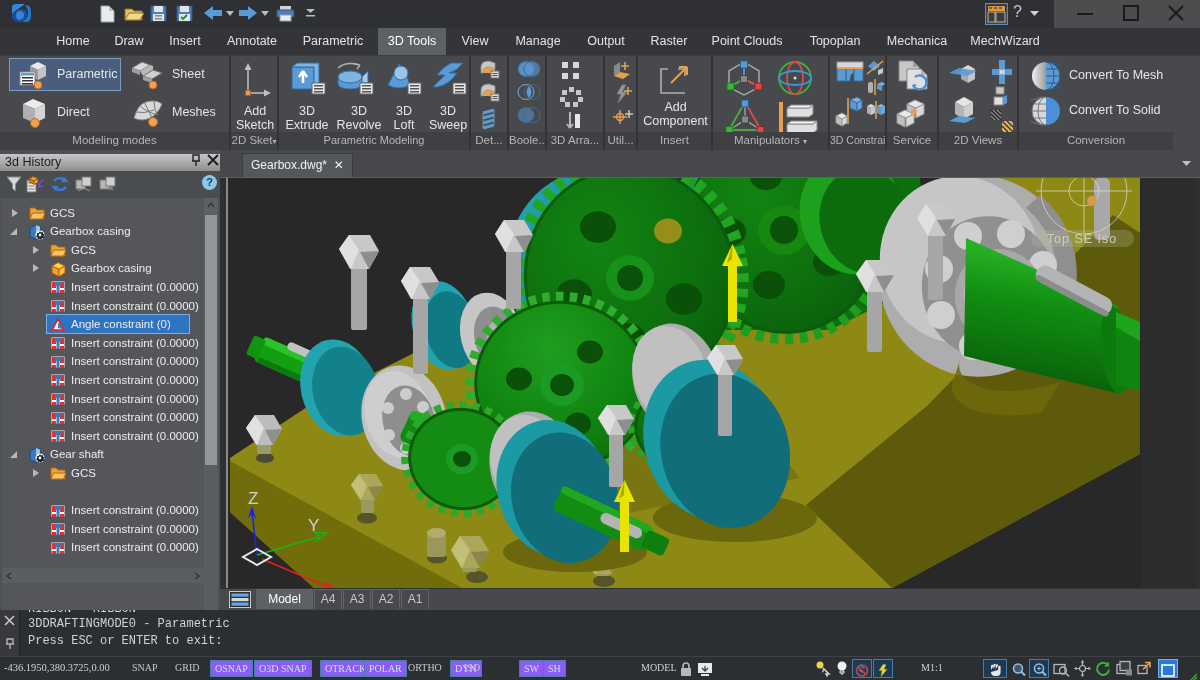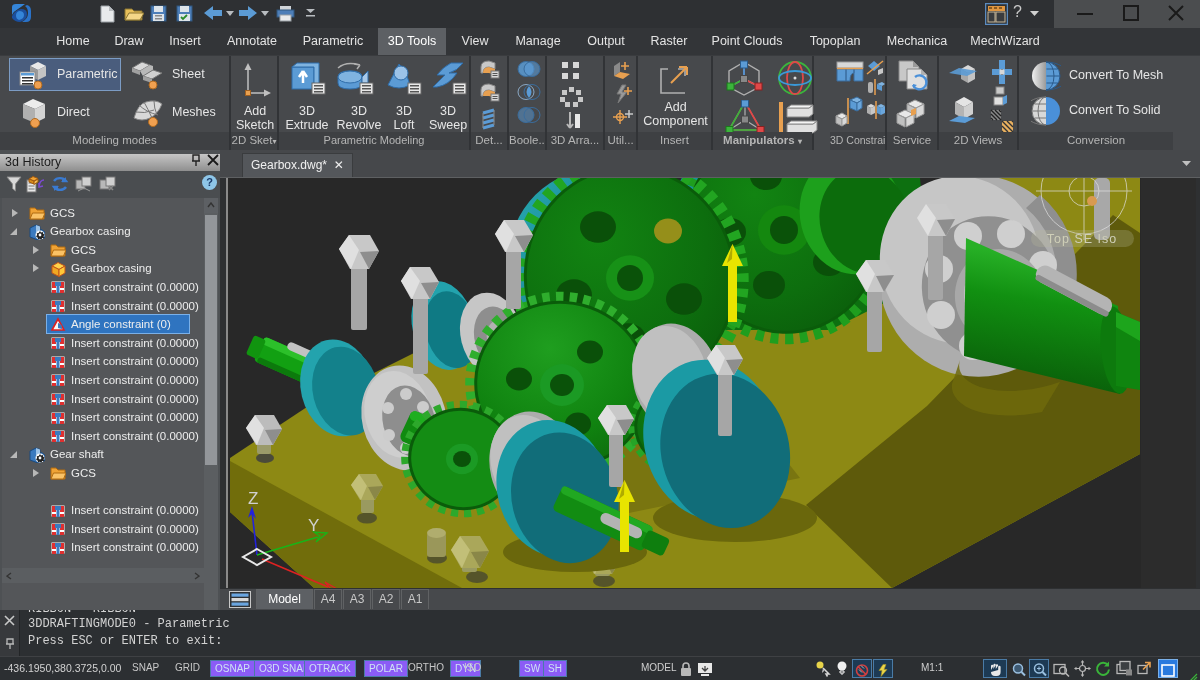--- a/index.html
+++ b/index.html
@@ -42,21 +42,21 @@
 #dtab{position:absolute;left:22px;top:3px;height:24px;background:#54575b;color:#f0f0f0;font-size:12px;line-height:23px;padding:0 8px;border:1px solid #3a3c3e;border-bottom:none;}
 #viewport{position:absolute;left:220px;top:177px;width:980px;height:412px;background:#2e3032;border-top:1px solid #5e6062;}
 #canvas{position:absolute;left:6px;top:0px;width:970px;height:410px;background:#282828;border-left:2px solid #8a8a8a;border-bottom:2px solid #8a8a8a;border-right:2px solid #6e6e6e;}
 #mtabbar{position:absolute;left:220px;top:589px;width:980px;height:21px;background:#47494c;}
 .vtab{position:absolute;top:0px;height:20px;line-height:19px;font-size:12px;color:#c8c8c8;text-align:center;border:1px solid #606264;border-bottom:none;}
 .vtab.on{background:#5d6064;color:#fff;}
 
 #cmd{position:absolute;left:0;top:610px;width:1200px;height:46px;background:#2c2f32;font-family:"Liberation Mono",monospace;font-size:12px;color:#d2d2d2;overflow:hidden;}
 #cmdgutter{position:absolute;left:0;top:0;width:20px;height:46px;background:#37393c;border-right:1px solid #232527;}
 
-#status{position:absolute;left:0;top:656px;width:1200px;height:24px;background:#2c2f32;border-top:1px solid #3f4144;font-size:10px;color:#c8c8c8;}
+#status{position:absolute;left:0;top:656px;width:1200px;height:24px;background:#2c2f32;border-top:1px solid #3f4144;font-size:10px;color:#c8c8c8;font-family:Liberation Serif, serif;}
 .sitem{position:absolute;top:3px;height:17px;line-height:16px;}
 .sbox{border:1px solid #4a7ba6;background:#8b5cf6;color:#cfe2f4;padding:0 4px;}
 .splain{padding:0 4px;}
 </style>
 </head>
 <body>
 <div id="app">
   <div id="titlebar">
     <svg class="abs" style="left:8px;top:2px" width="26" height="25" viewBox="0 0 26 25">
       <path d="M4 5 Q4 2 8 2 L17 2 Q13 5 10 7 Q6 9 4 13 Z" fill="#3585d8"></path>
@@ -324,21 +324,21 @@
 
     <div class="rgroup" style="left:638px;width:75px;">
       <svg class="abs" style="left:19px;top:3px" width="38" height="38" viewBox="0 0 38 38">
         <path d="M4 10 V34 H28 M4 17 V10 H11 M21 10 H28 V17" stroke="#b0b0b0" stroke-width="1.6" fill="none"></path>
         <path d="M14 24 L30 8 M30 8 h-8 M30 8 v8" stroke="#e8a050" stroke-width="2" fill="none"></path>
       </svg>
       <div class="bigbtn" style="left:0;width:75px;top:44px;">Add<br>Component</div>
       <div class="rlabel">Insert</div>
     </div>
 
-    <div class="rgroup" style="left:713px;width:101px;font-weight:bold;">
+    <div class="rgroup" style="left:713px;width:117px;">
       <svg class="abs" style="left:10px;top:3px" width="42" height="38" viewBox="0 0 42 38">
         <path d="M21 3 L36 12 L36 28 L21 36 L6 28 L6 12 Z" fill="none" stroke="#b0b0b0" stroke-width="1.4"></path>
         <path d="M21 20 L21 6 M21 20 L8 27 M21 20 L35 27" stroke-width="1.4" stroke="#b0b0b0"></path>
         <path d="M21 20 L21 6" stroke="#4a90d9" stroke-width="1.6"></path>
           <path d="M21 20 L8 27" stroke="#3cb43c" stroke-width="1.6"></path>
           <path d="M21 20 L35 27" stroke="#e04848" stroke-width="1.6"></path>
         <rect x="17.5" y="2" width="7" height="7" fill="#5b9bd5" stroke="#2a5a8a"></rect>
           <rect x="4" y="24" width="7" height="7" fill="#3cb43c" stroke="#1a7a1a"></rect>
           <rect x="32" y="24" width="7" height="7" fill="#e04848" stroke="#8a2020"></rect>
           <rect x="17.5" y="16.5" width="7" height="7" fill="#888" stroke="#444"></rect>
@@ -963,21 +963,21 @@
           <path d="M2 1 h6 v5 h-6z M1 6 h8 M5 6 v5" stroke="#b8b8b8" fill="none" stroke-width="1.3"></path>
         </svg>
     </div>
   </div>
   <div id="status">
     <div class="sitem" style="left:4px;color:#d2d2d2;font-size:10.5px;">-436.1950,380.3725,0.00</div>
     <div class="sitem splain" style="left:128px;">SNAP</div>
     <div class="sitem splain" style="left:171px;">GRID</div>
     <div class="sitem sbox" style="left:210px;">OSNAP</div>
     <div class="sitem sbox" style="left:254px;">O3D SNAP</div>
-    <div class="sitem sbox" style="left:304px;">OTRACK</div>
+    <div class="sitem sbox" style="left:320px;">OTRACK</div>
     <div class="sitem sbox" style="left:364px;">POLAR</div>
     <div class="sitem splain" style="left:404px;">ORTHO</div>
     <div class="sitem sbox" style="left:450px;">DYN</div>
     <div class="sitem splain" style="left:460px;">ISO</div>
     <div class="sitem sbox" style="left:519px;">SW</div>
     <div class="sitem sbox" style="left:543px;">SH</div>
     <div class="sitem" style="left:641px;color:#cfcfcf;">MODEL</div>
     <svg class="sitem" style="left:679px;top:4px" width="14" height="15" viewBox="0 0 14 15">
         <rect x="2" y="6" width="10" height="8" rx="1" fill="#b8b8b8"></rect>
         <path d="M4 6 V4 a3 3 0 0 1 6 0 V6" stroke="#b8b8b8" stroke-width="1.6" fill="none"></path>

